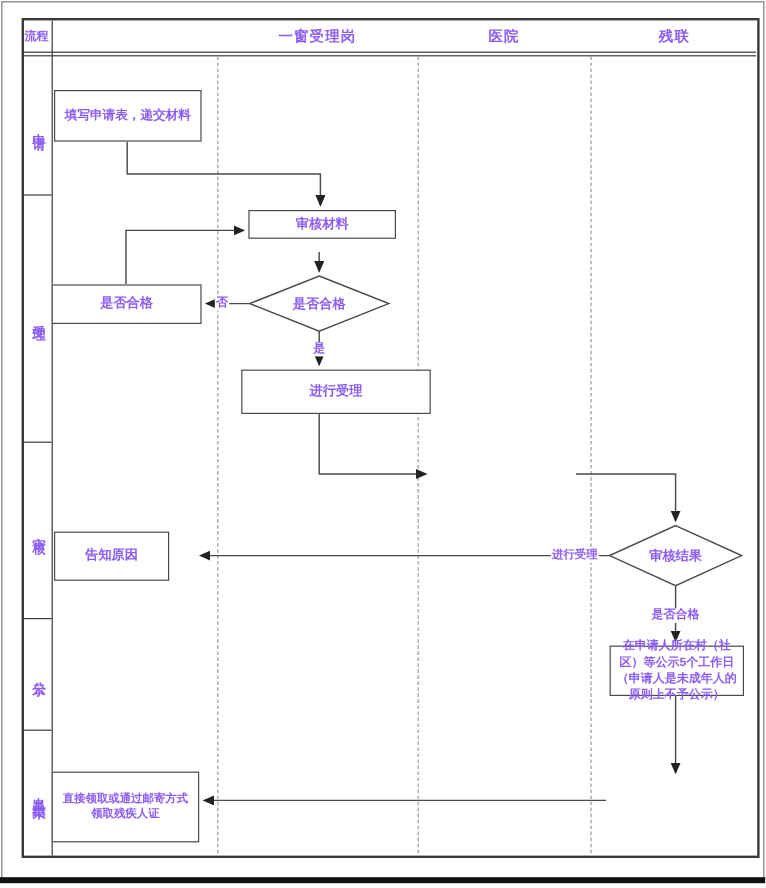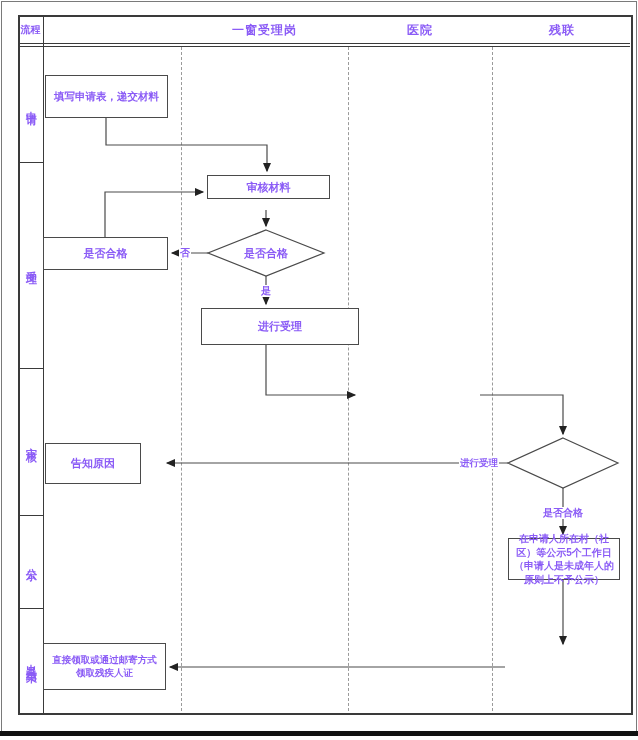--- a/index.html
+++ b/index.html
@@ -39,21 +39,21 @@
         justify-content:center;text-align:center;font-weight:bold;font-size:11px;line-height:1.3;
         box-sizing:border-box;padding:2px 3px;}
   .n-fill{left:45px;top:75px;width:123px;height:43px;white-space:nowrap;font-size:10.5px;}
   .n-review{left:207px;top:175px;width:123px;height:24px;}
   .n-correct{left:43px;top:237px;width:125px;height:33px;}
   .n-accept{left:201px;top:308px;width:158px;height:37px;}
   .n-assess{left:359px;top:373px;width:121px;height:47px;}
   .n-inform{left:45px;top:443px;width:96px;height:41px;}
   .n-public{left:508px;top:538px;width:112px;height:42px;font-size:10px;line-height:1.35;padding:2px 2px;}
   .n-issue{left:505px;top:648px;width:115px;height:39px;}
-  .n-receive{left:43px;top:643px;width:123px;height:47px;font-size:9.5px;padding:2px 6px;}
+  .n-receive{left:43px;top:643px;width:123px;height:59px;font-size:9.5px;padding:2px 6px;}
   
   .dmlabel{position:absolute;display:flex;align-items:center;justify-content:center;text-align:center;
            font-weight:bold;font-size:11px;pointer-events:none;}
   .dm-qualified{left:208px;top:231px;width:116px;height:44px;}
   .dm-result{left:508px;top:439px;width:110px;height:48px;}
   
   .elabel{position:absolute;background:#fff;font-size:10px;font-weight:bold;line-height:1;padding:1px 1px;}
   .el-no{left:179px;top:247px;}
   .el-yes{left:260px;top:285px;}
   .el-notmeet{left:459px;top:457px;font-size:9.5px;}
@@ -118,19 +118,20 @@
 
   <div class="node n-fill">填写申请表，递交材料</div>
   <div class="node n-review">审核材料</div>
   <div class="node n-correct">是否合格</div>
   <div class="node n-accept">进行受理</div>
   <div class="node n-inform">告知原因</div>
   <div class="node n-public">在申请人所在村（社区）等公示5个工作日（申请人是未成年人的原则上不予公示）</div>
   <div class="node n-receive">直接领取或通过邮寄方式领取残疾人证</div>
 
   <div class="dmlabel dm-qualified">是否合格</div>
+  <div class="dmlabel dm-result">审核结果</div>
 
   <div class="elabel el-no">否</div>
   <div class="elabel el-yes">是</div>
   <div class="elabel el-notmeet">进行受理</div>
   <div class="elabel el-meet">是否合格</div>
 
 </div>
 
 </body></html>

